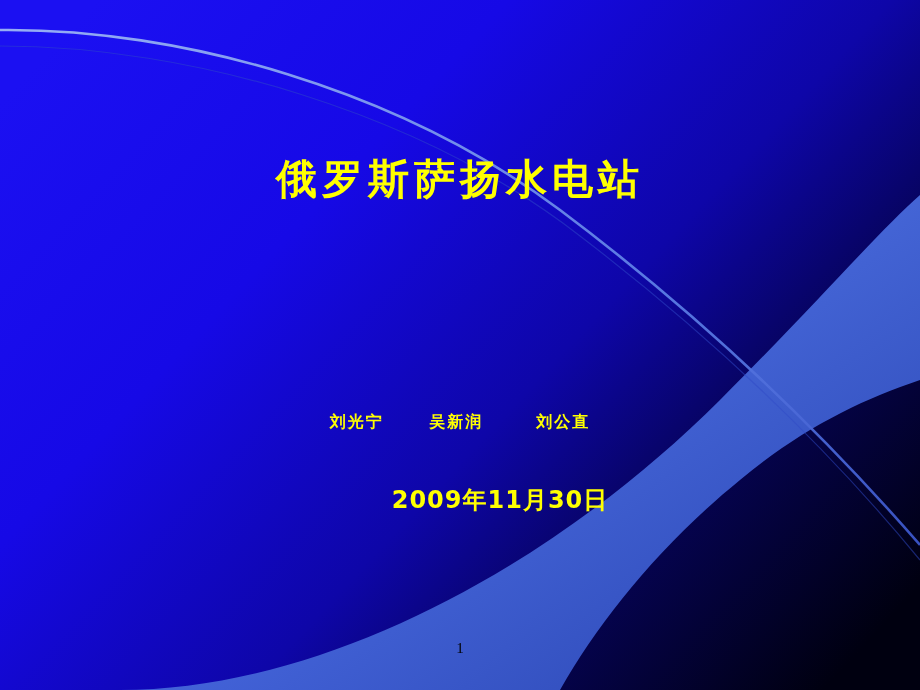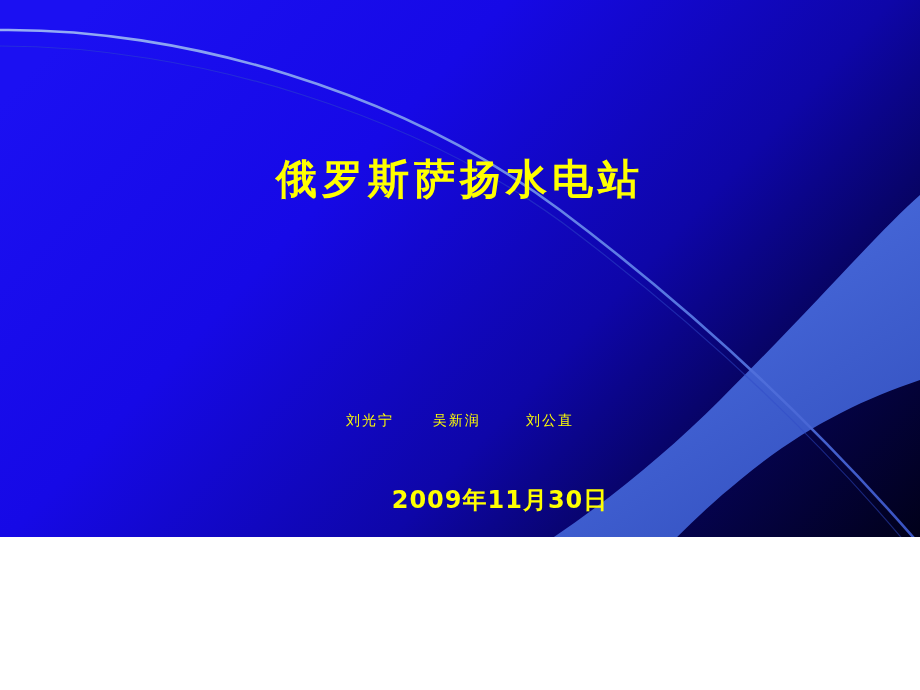--- a/index.html
+++ b/index.html
@@ -6,21 +6,21 @@
     margin: 0;
     padding: 0;
     background: #ffffff;
   }
   body {
     font-family: "Liberation Sans", sans-serif;
   }
   .slide {
     position: relative;
     width: 920px;
-    height: 537px;
+    height: 690px;
     overflow: hidden;
     background: #ffffff;
   }
   .slide-bg {
     position: absolute;
     left: 0;
     top: 0;
     width: 920px;
     height: 690px;
   }
@@ -49,22 +49,22 @@
     white-space: pre;
   }
   .author-line {
     position: absolute;
     left: 0;
     top: 412px;
     width: 920px;
     text-align: center;
     color: #ffff00;
     font-family: "DejaVu Sans", sans-serif;
-    font-weight: normal;
-    font-size: 14px;
+    font-weight: bold;
+    font-size: 16px;
     letter-spacing: 2px;
     white-space: pre;
   }
   .date-line {
     position: absolute;
     left: 0;
     top: 484px;
     width: 920px;
     text-align: center;
     color: #ffff00;

